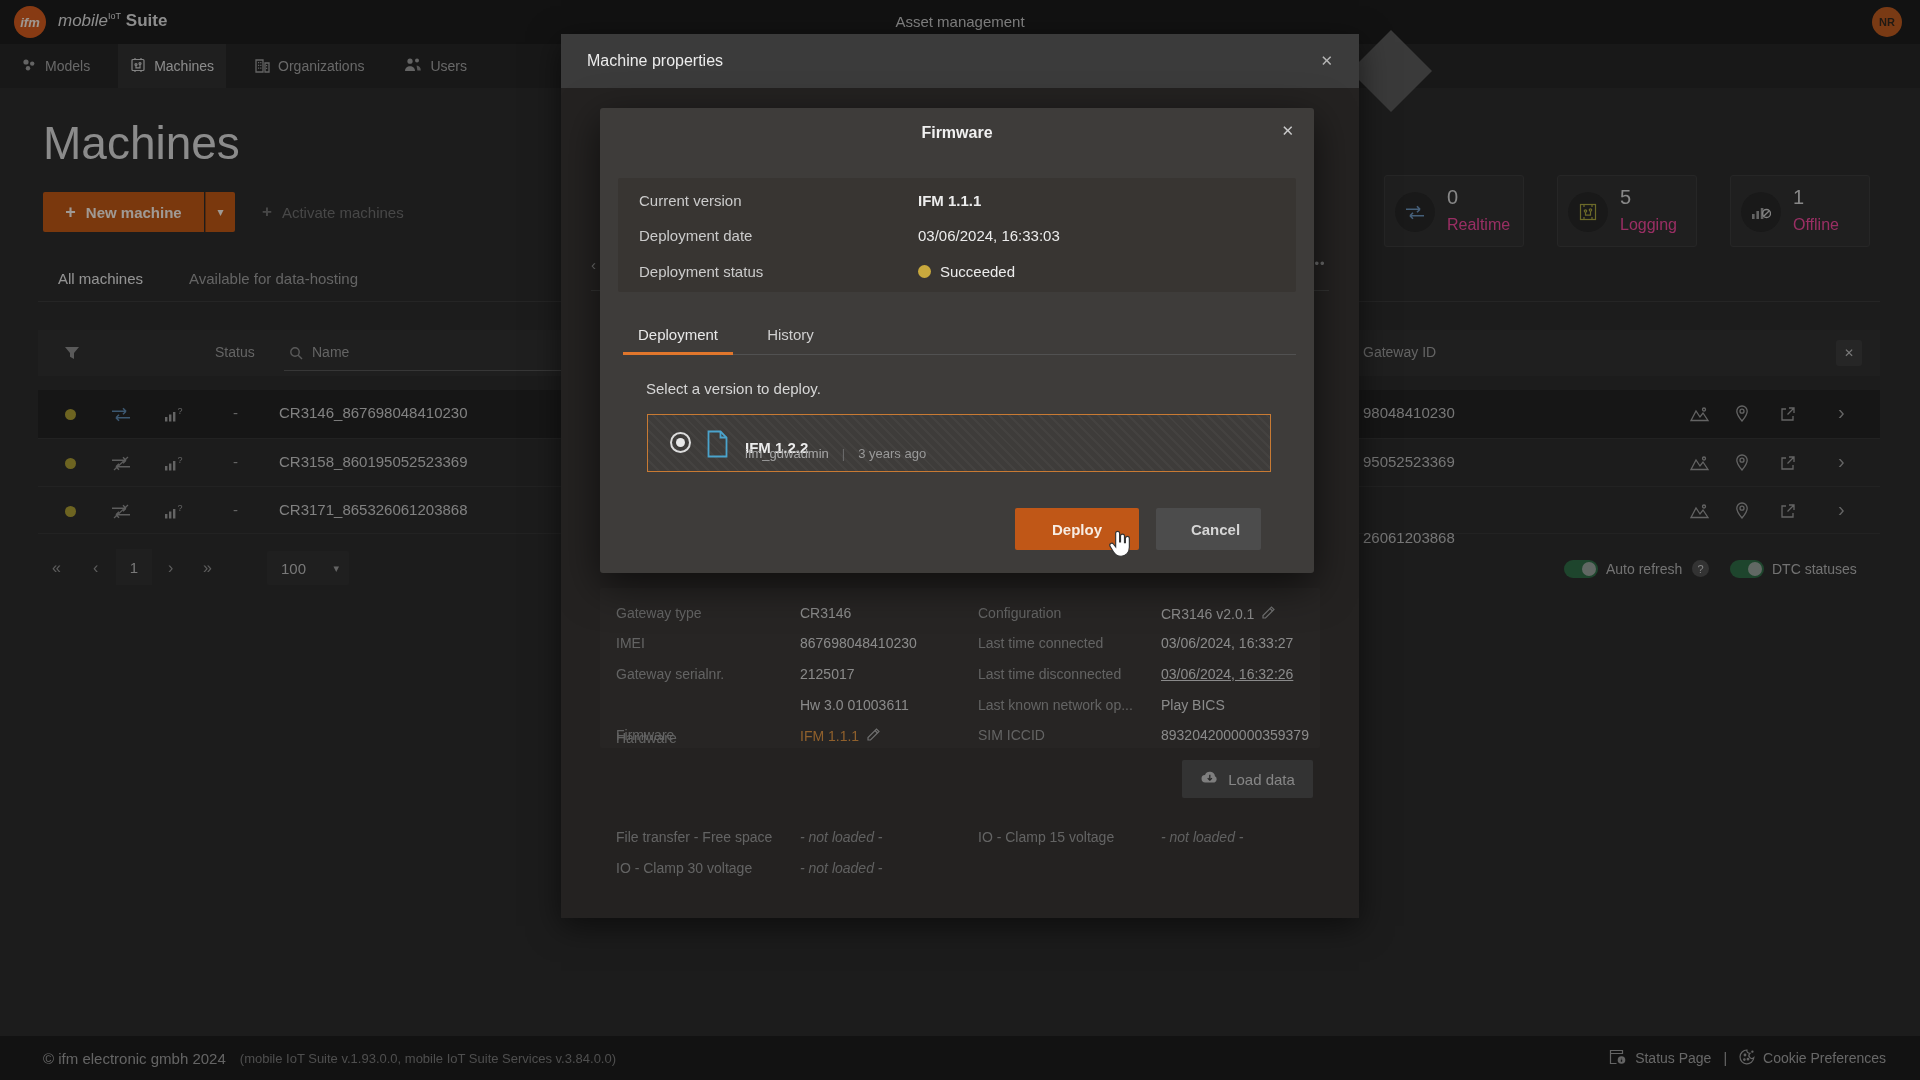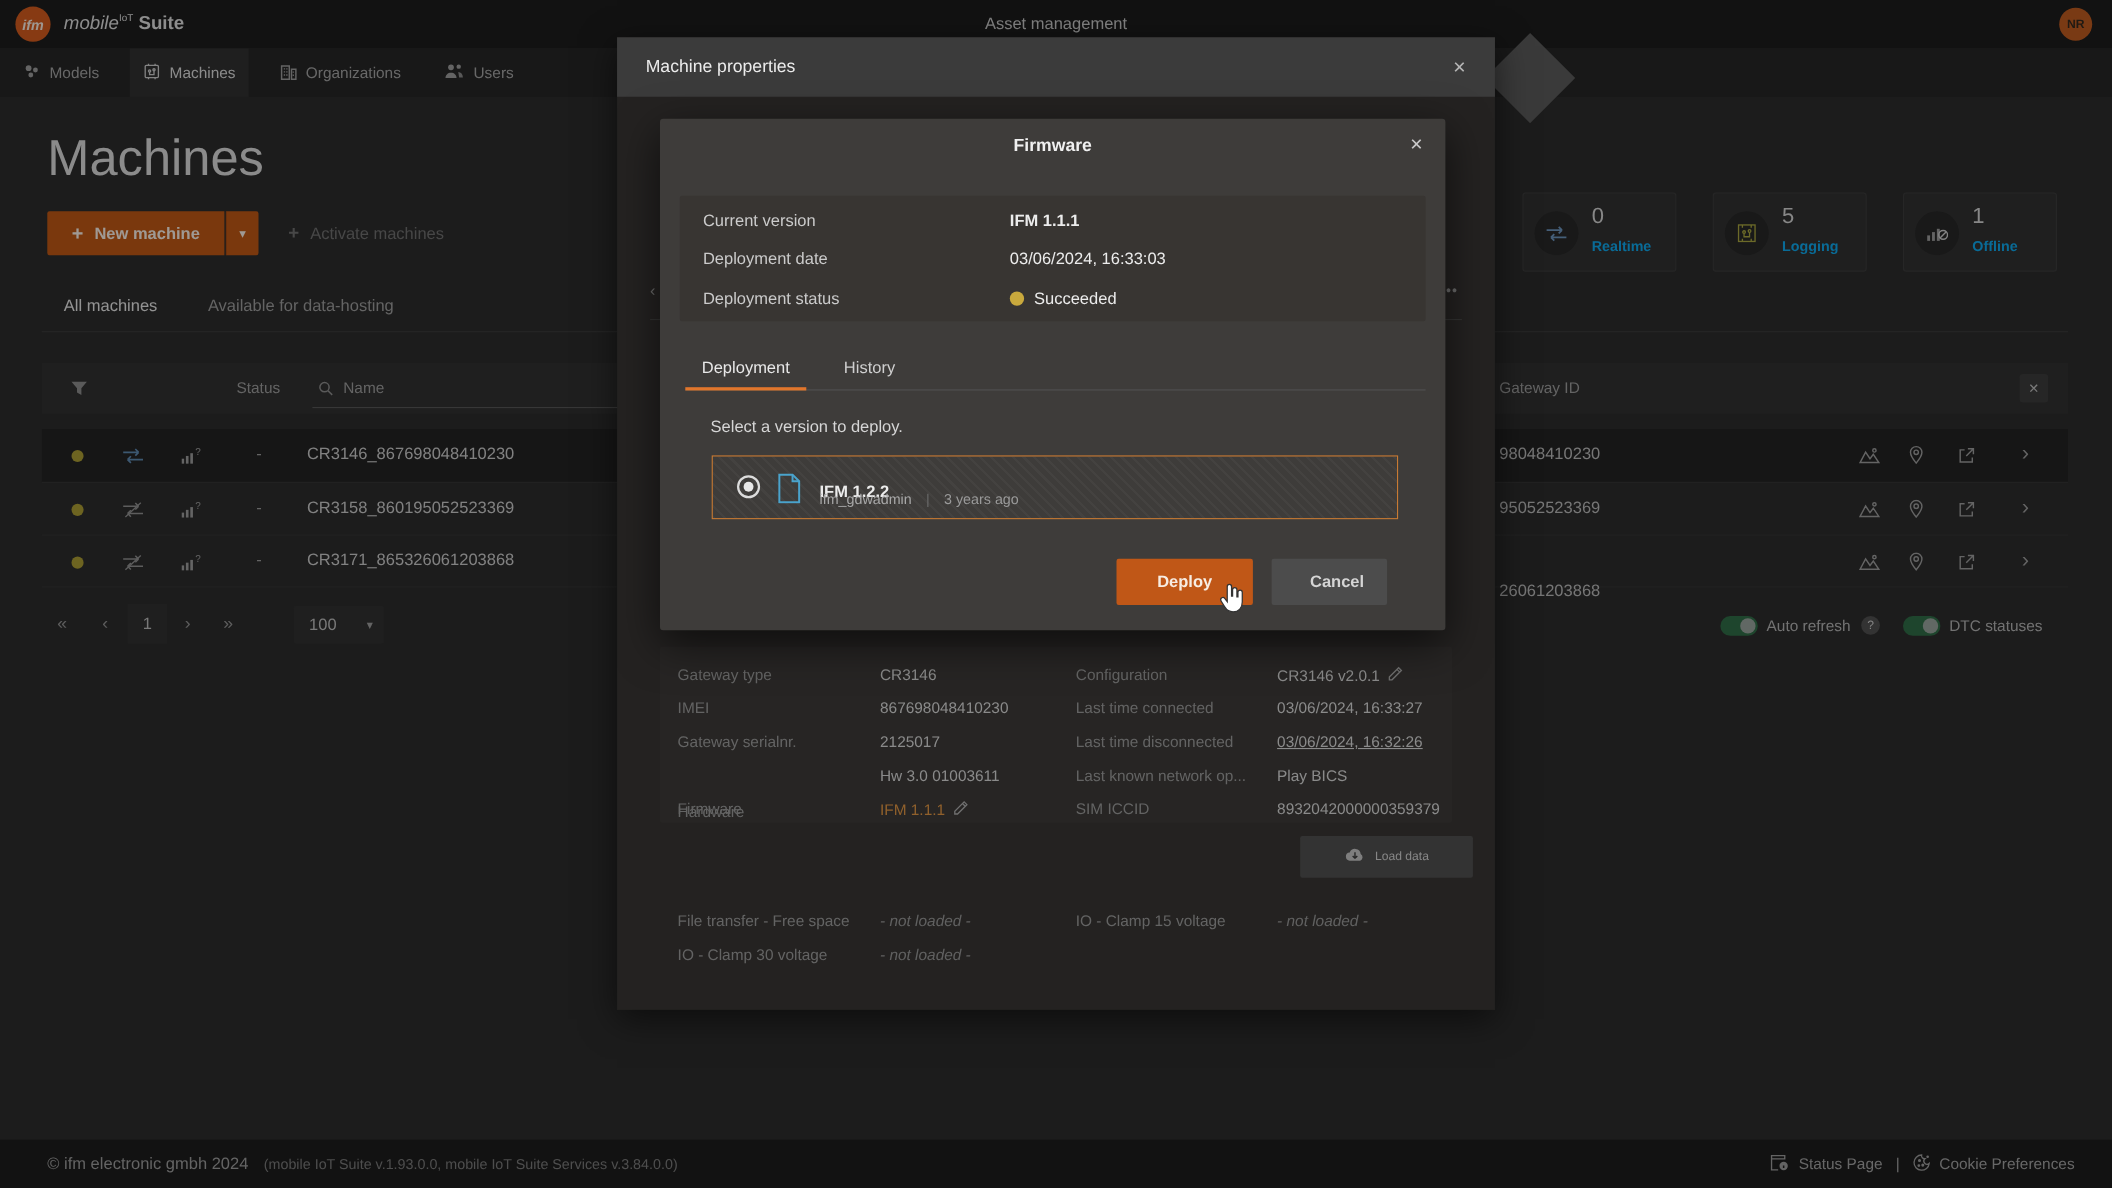--- a/index.html
+++ b/index.html
@@ -43,21 +43,21 @@
 
   .tabstrip { position:absolute; left:38px; top:258px; width:1842px; height:44px; border-bottom:1px solid #3a3a3a; }
   .ptab { position:absolute; top:12px; font-size:15px; color:#9a9a9a; cursor:pointer; }
   .ptab.active { color:#e2e2e2; }
 
   .statcard { position:absolute; top:175px; width:140px; height:72px; background:#313131;
     border:1px solid #3b3b3b; border-radius:3px; }
   .statcircle { position:absolute; left:10px; top:16px; width:40px; height:40px; border-radius:50%;
     background:#272727; display:flex; align-items:center; justify-content:center; }
   .statval { position:absolute; left:62px; top:10px; font-size:20px; color:#d0d0d0; }
-  .statlab { position:absolute; left:62px; top:40px; font-size:13px; color:#0ea5e9;font-weight:bold; }
+  .statlab { position:absolute; left:62px; top:40px; font-size:16px; color:#ec4899; }
 
   .filterrow { position:absolute; left:38px; top:330px; width:1842px; height:46px; background:#303030; }
   .colhead { position:absolute; top:14px; font-size:14px; color:#9a9a9a; }
   .filterline { position:absolute; left:246px; top:40px; width:397px; height:1px; background:#555; }
   .clearx { position:absolute; left:1798px; top:10px; width:26px; height:26px; background:#3b3b3b; border-radius:3px;
     color:#bbb; font-size:12px; display:flex; align-items:center; justify-content:center; cursor:pointer; }
 
   .rows { position:absolute; left:38px; top:390px; width:1842px; }
   .trow { position:relative; width:1842px; height:48px; background:#2b2b2b; }
   .trow.sel { background:#232323; }
@@ -100,22 +100,22 @@
   .mhead .t { font-size:16px; color:#ececec; }
   .mhead .x { margin-left:auto; color:#b5b5b5; font-size:15px; cursor:pointer; }
   .mbody { position:absolute; left:0; top:54px; width:798px; height:830px; }
   .mtabline { position:absolute; left:30px; right:30px; top:202px; height:1px; background:#4a4a48; }
   .mscroll { position:absolute; left:30px; top:168px; color:#9a9a9a; font-size:15px; cursor:pointer; }
   .mdots { position:absolute; left:748px; top:168px; color:#9a9a9a; font-size:13px; letter-spacing:1px; cursor:pointer; }
   .dpanel { position:absolute; left:39px; right:39px; top:500px; height:160px; background:#383634; border-radius:2px; }
   .ml { position:absolute; font-size:14px; color:#8f8f8f; }
   .mv { position:absolute; font-size:14px; color:#c6c6c6; display:flex; align-items:center; gap:8px; }
   .mv.link { color:#cf8a3f; }
-  .btn-load { position:absolute; left:621px; top:672px; width:157px; height:38px; background:#4a4a4a; border-radius:2px;
-    color:#c0c0c0; font-size:11px; display:flex; align-items:center; justify-content:center; gap:9px; cursor:pointer; }
+  .btn-load { position:absolute; left:621px; top:672px; width:131px; height:38px; background:#4a4a4a; border-radius:2px;
+    color:#c0c0c0; font-size:15px; display:flex; align-items:center; justify-content:center; gap:9px; cursor:pointer; }
   .iov { font-style:italic; color:#8a8a8a !important; }
   .mscrim { position:absolute; inset:0; background:rgba(0,0,0,.30); }
 
   
   .fw { position:absolute; left:600px; top:108px; width:714px; height:465px; background:#3e3c3a; border-radius:3px;
     box-shadow:0 12px 40px rgba(0,0,0,.6); z-index:60; }
   .fw .title { position:absolute; left:0; top:16px; width:714px; text-align:center; font-size:16px;
     font-weight:600; color:#f0f0f0; }
   .fw .x { position:absolute; right:20px; top:14px; color:#c9c9c9; font-size:15px; cursor:pointer; }
   .fpanel { position:absolute; left:18px; right:18px; top:70px; height:114px; background:#383532; border-radius:2px; }

